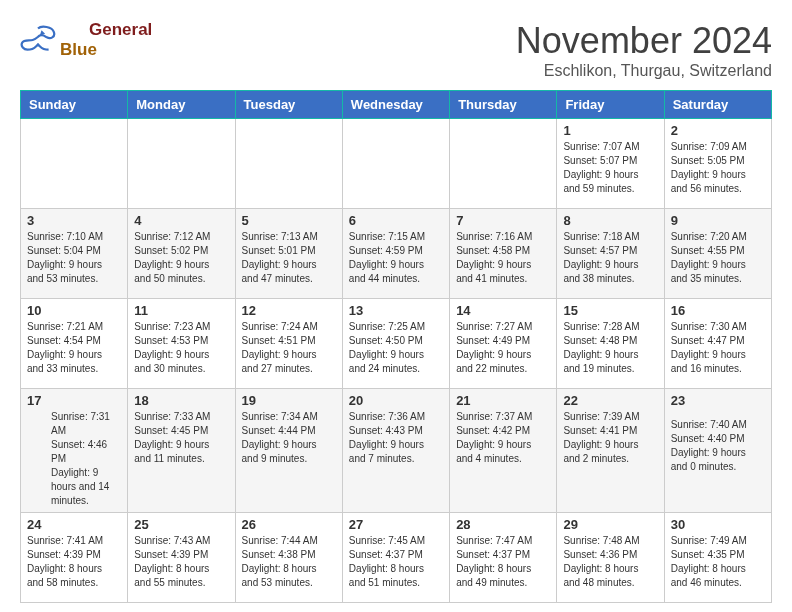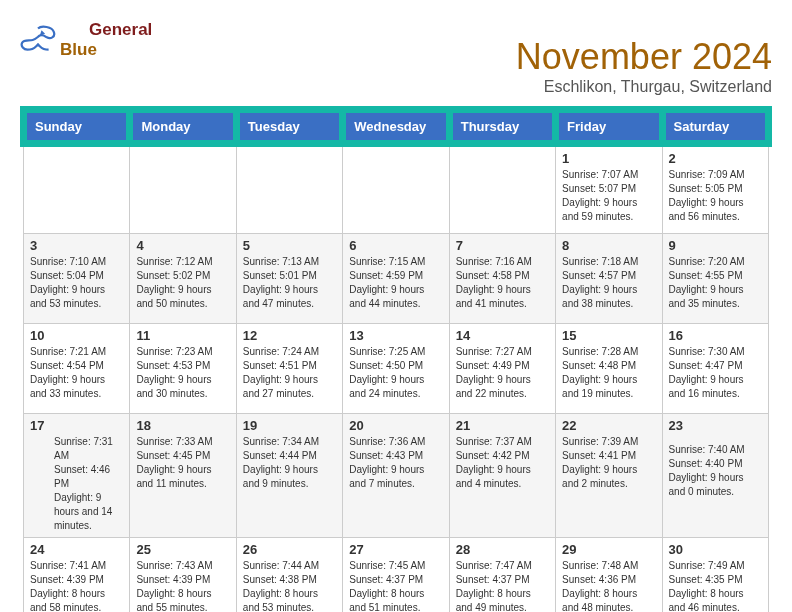--- a/index.html
+++ b/index.html
@@ -24,40 +24,39 @@
     .logo-bird {
       width: 36px;
       height: 30px;
     }
     .title-section {
       text-align: right;
     }
     .month-title {
       font-size: 36px;
       font-weight: normal;
-      color: #a16207;
-      margin-top: 16px;
+      color: #404040;
     }
     .location-title {
       font-size: 16px;
       color: #555;
     }
     .calendar {
       width: 100%;
       border-collapse: collapse;
       table-layout: fixed;
     }
     .calendar th {
       background-color: #3a6fc4;
       color: white;
       text-align: left;
       padding: 6px 8px;
       font-size: 13px;
       font-weight: bold;
-      border: 7px solid #14b8a6;
+      border: 1px solid #14b8a6;
     }
     .calendar td {
       border: 1px solid #ccc;
       vertical-align: top;
       padding: 4px 6px;
       font-size: 10.5px;
       color: #333;
       height: 90px;
       background: #fff;
     }

